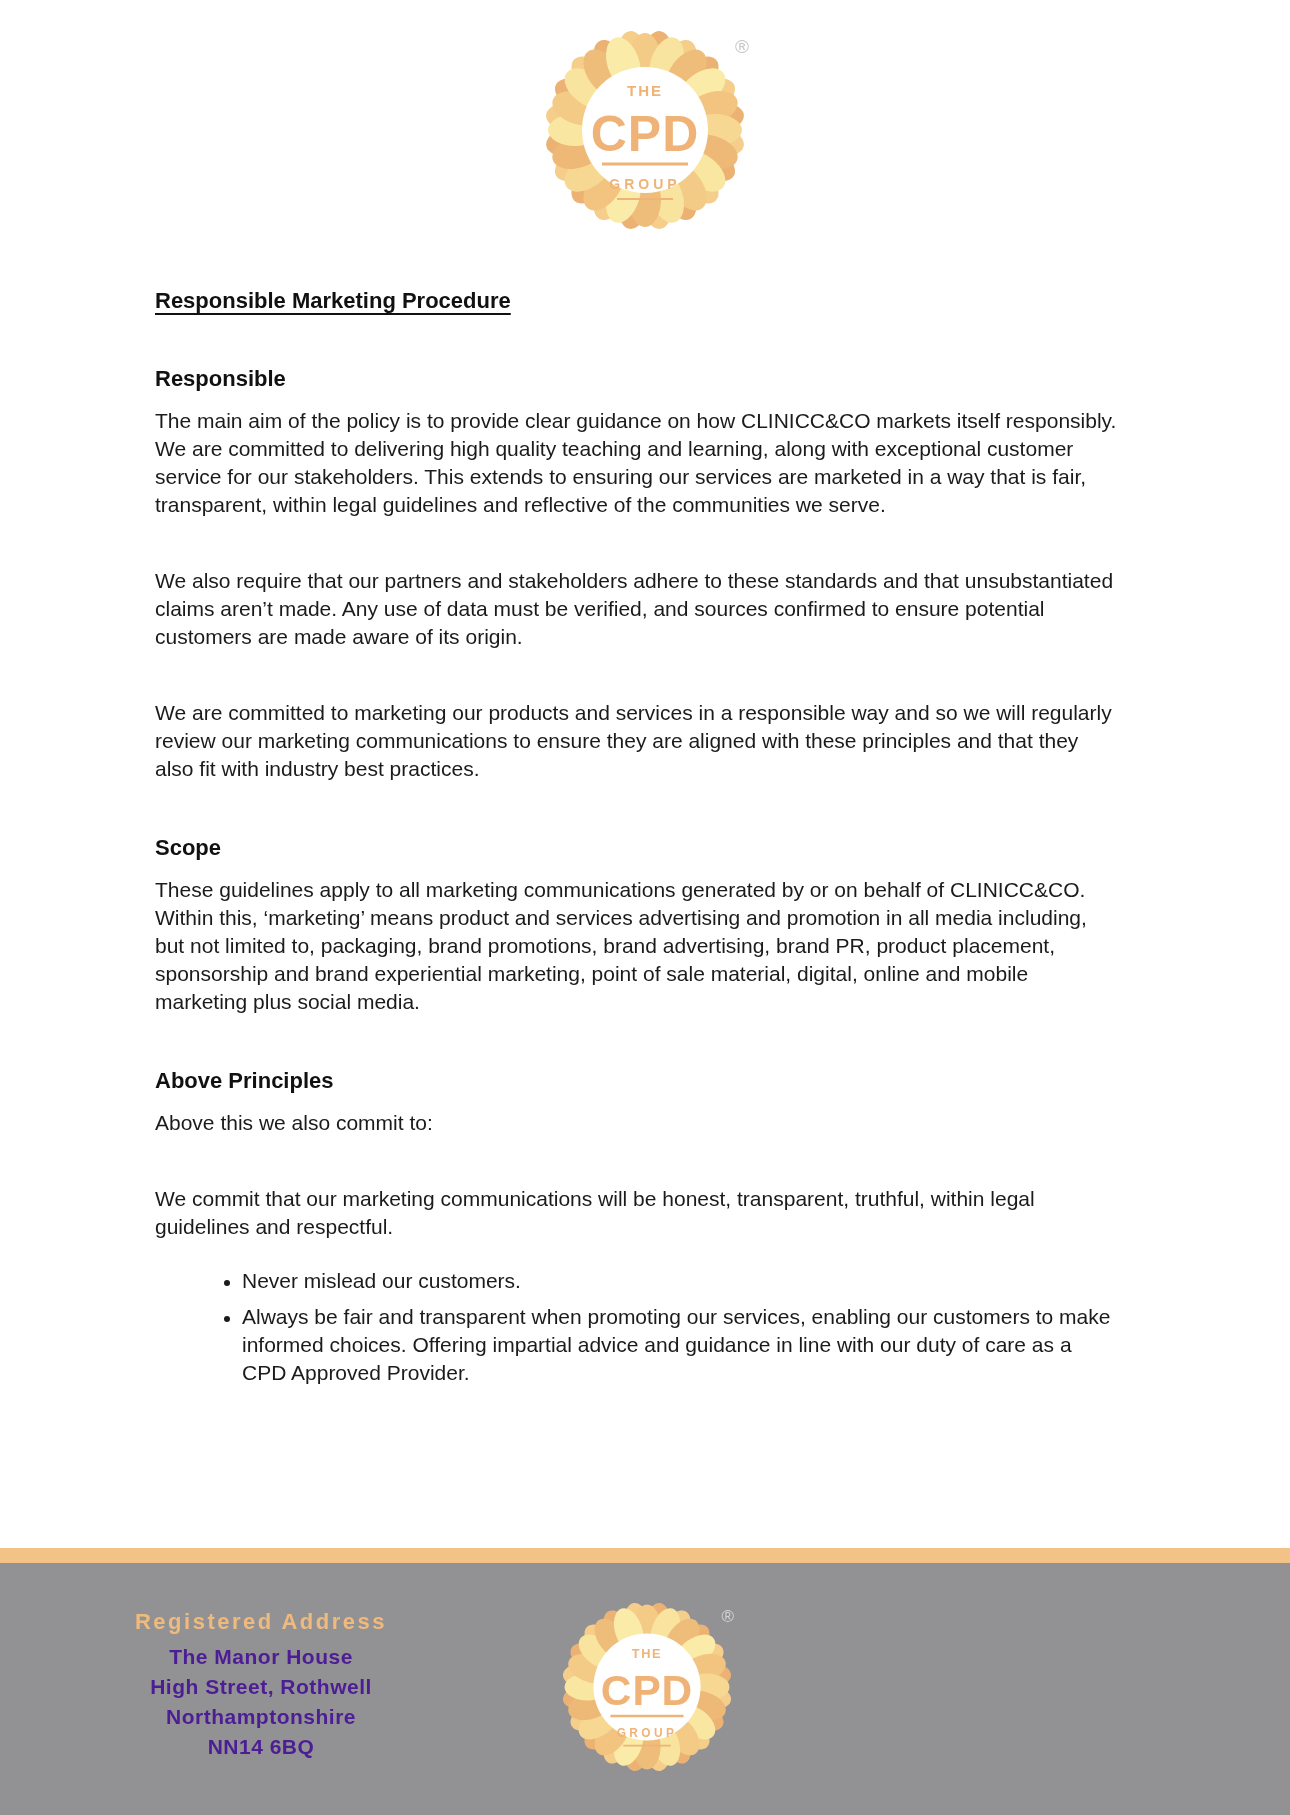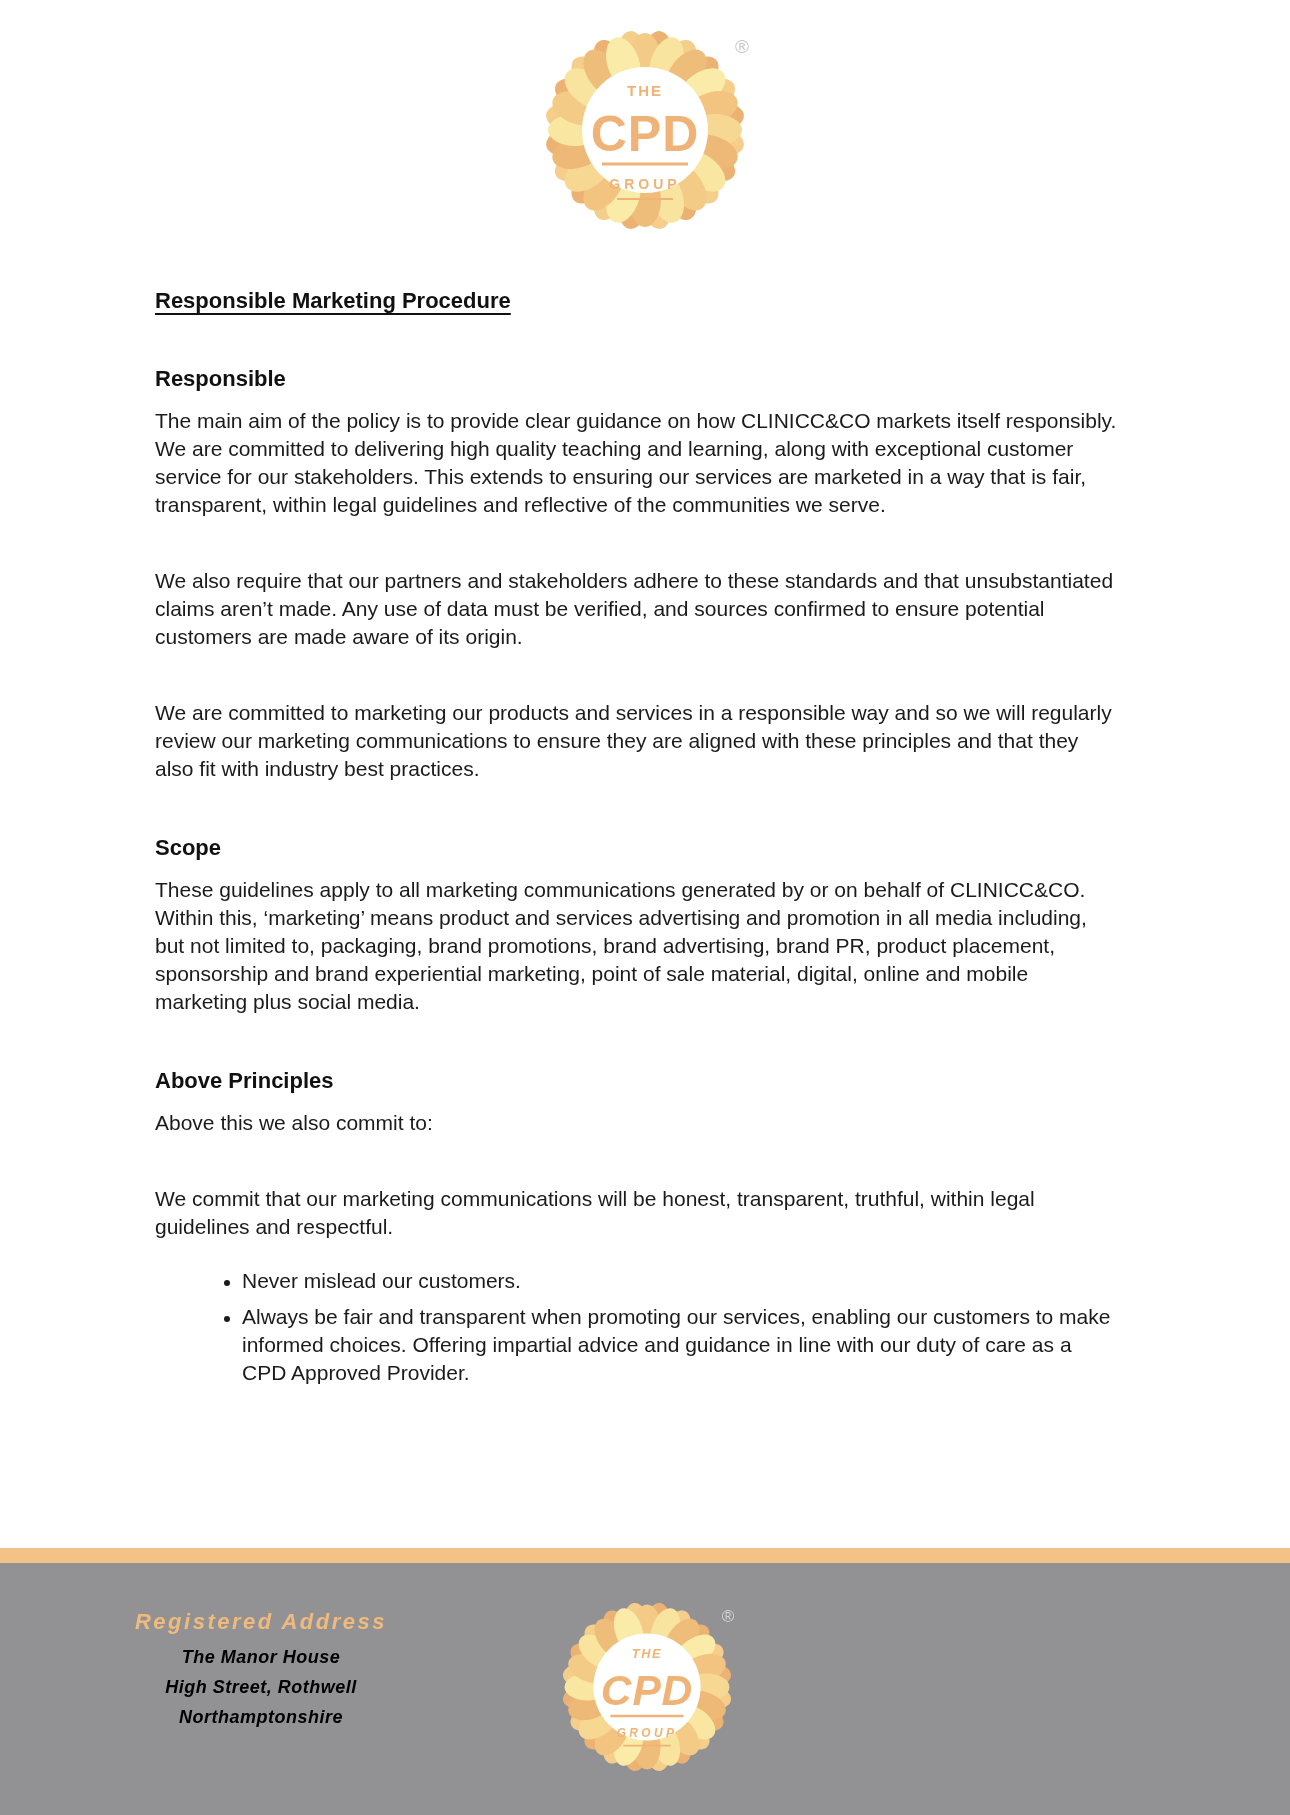--- a/index.html
+++ b/index.html
@@ -81,35 +81,35 @@
   }
   .footer {
     position: absolute;
     left: 0; right: 0; bottom: 0;
     height: 252px;
     background: #929295;
     display: grid;
     grid-template-columns: 522px 250px 1fr;
     align-items: start;
   }
-  .footer-col { text-align: center; font-style: italic; }
+  .footer-col { text-align: center; }
   .footer-left  { padding-top: 46px; }
   .footer-right { padding-top: 46px; padding-left: 8px; }
   .footer-center { display: flex; justify-content: center; }
   .footer-center .badge-wrap { margin-top: 39px; }
   .footer-title {
     color: #F0BA7C;
     font-size: 22px;
     font-weight: bold;
     letter-spacing: 2.5px;
     margin-bottom: 7px;
   }
   .footer-line {
-    color: #000000;
-    font-size: 18px;
+    color: #4c1d95;
+    font-size: 21px;
     line-height: 30px;
     font-weight: 600;
     letter-spacing: 0.5px;
   }
 </style>
 </head>
 <body>
 
 <svg width="0" height="0" style="position:absolute" aria-hidden="true">
   <defs>
@@ -211,20 +211,21 @@
 
   <div class="footer-accent-bar"></div>
 
   <footer class="footer">
 
     <div class="footer-col footer-left">
       <div class="footer-title">Registered Address</div>
       <div class="footer-line">The Manor House</div>
       <div class="footer-line">High Street, Rothwell</div>
       <div class="footer-line">Northamptonshire</div>
+      <div class="footer-line">NN14 6BQ</div>
     </div>
 
     <div class="footer-col footer-center">
       <div class="badge-wrap badge-footer">
         <svg class="badge" viewBox="0 0 200 200">
           <use href="#cpd-badge"></use>
         </svg>
         <span class="reg-mark">®</span>
       </div>
     </div>

